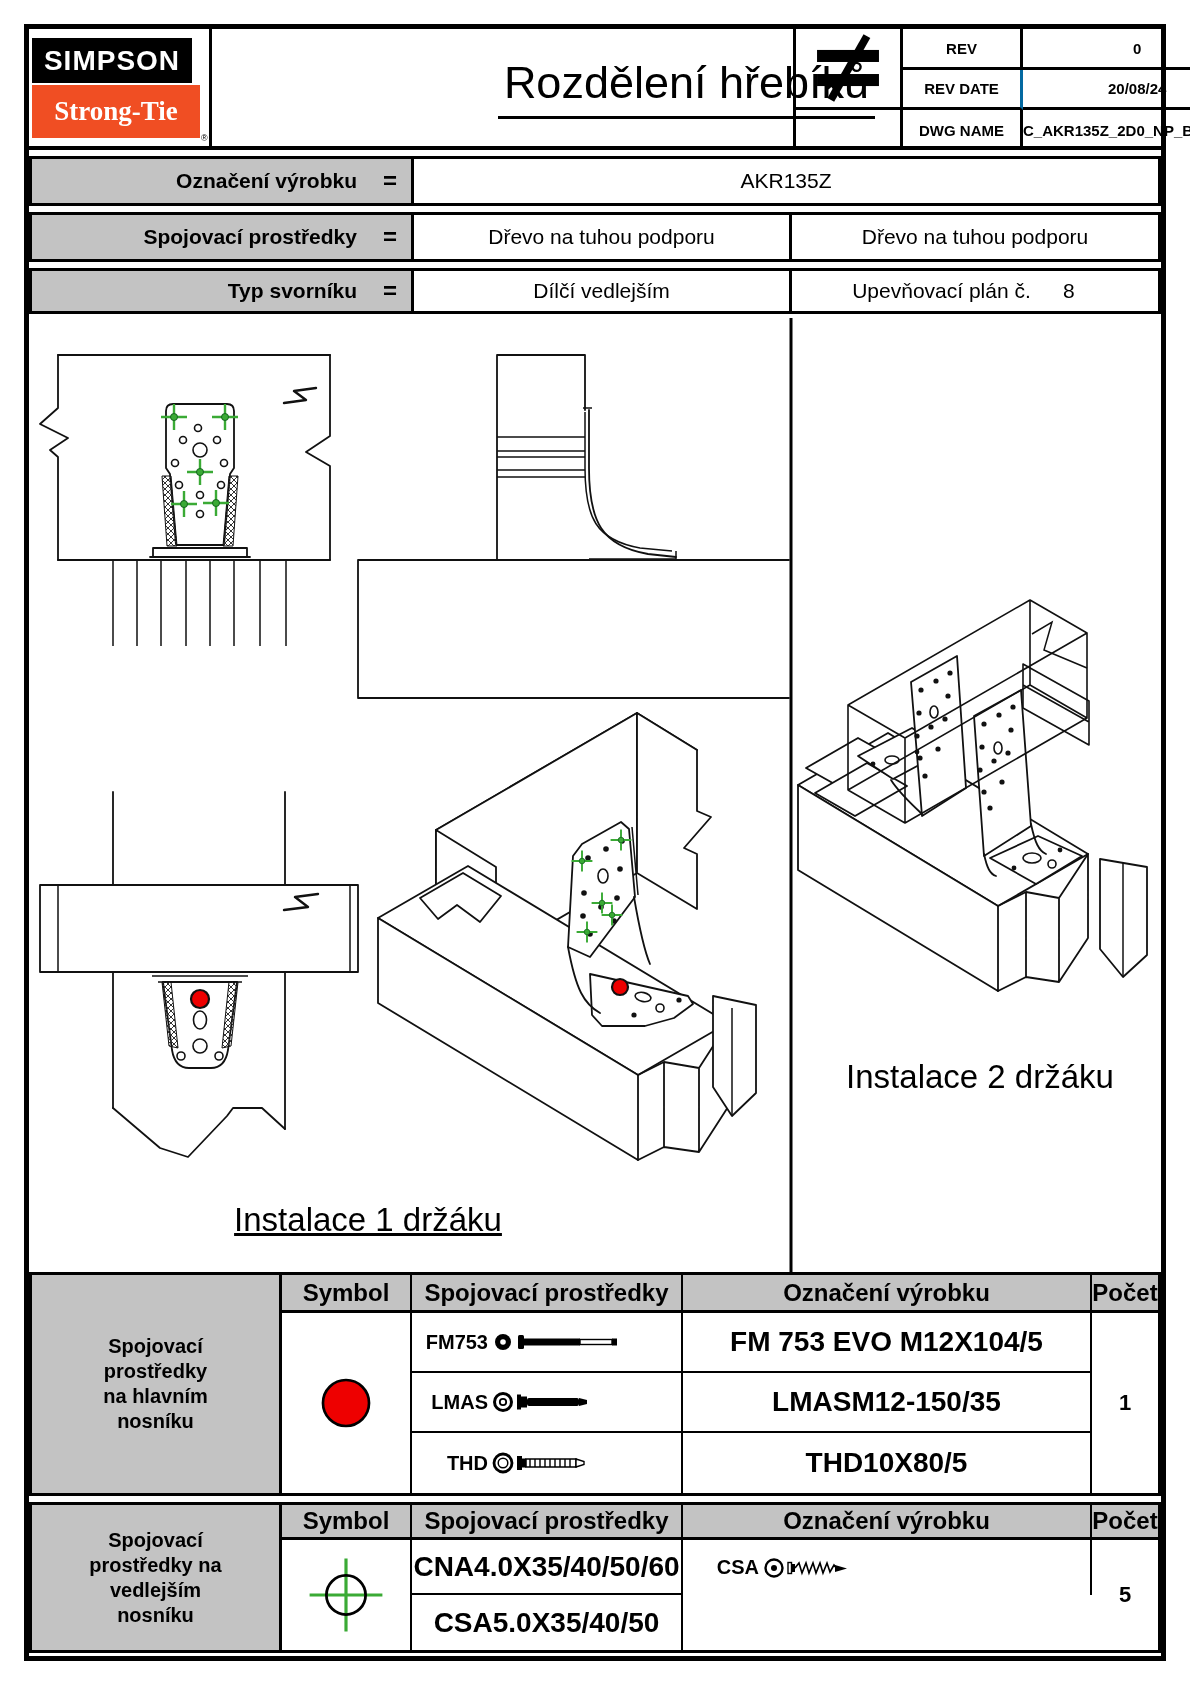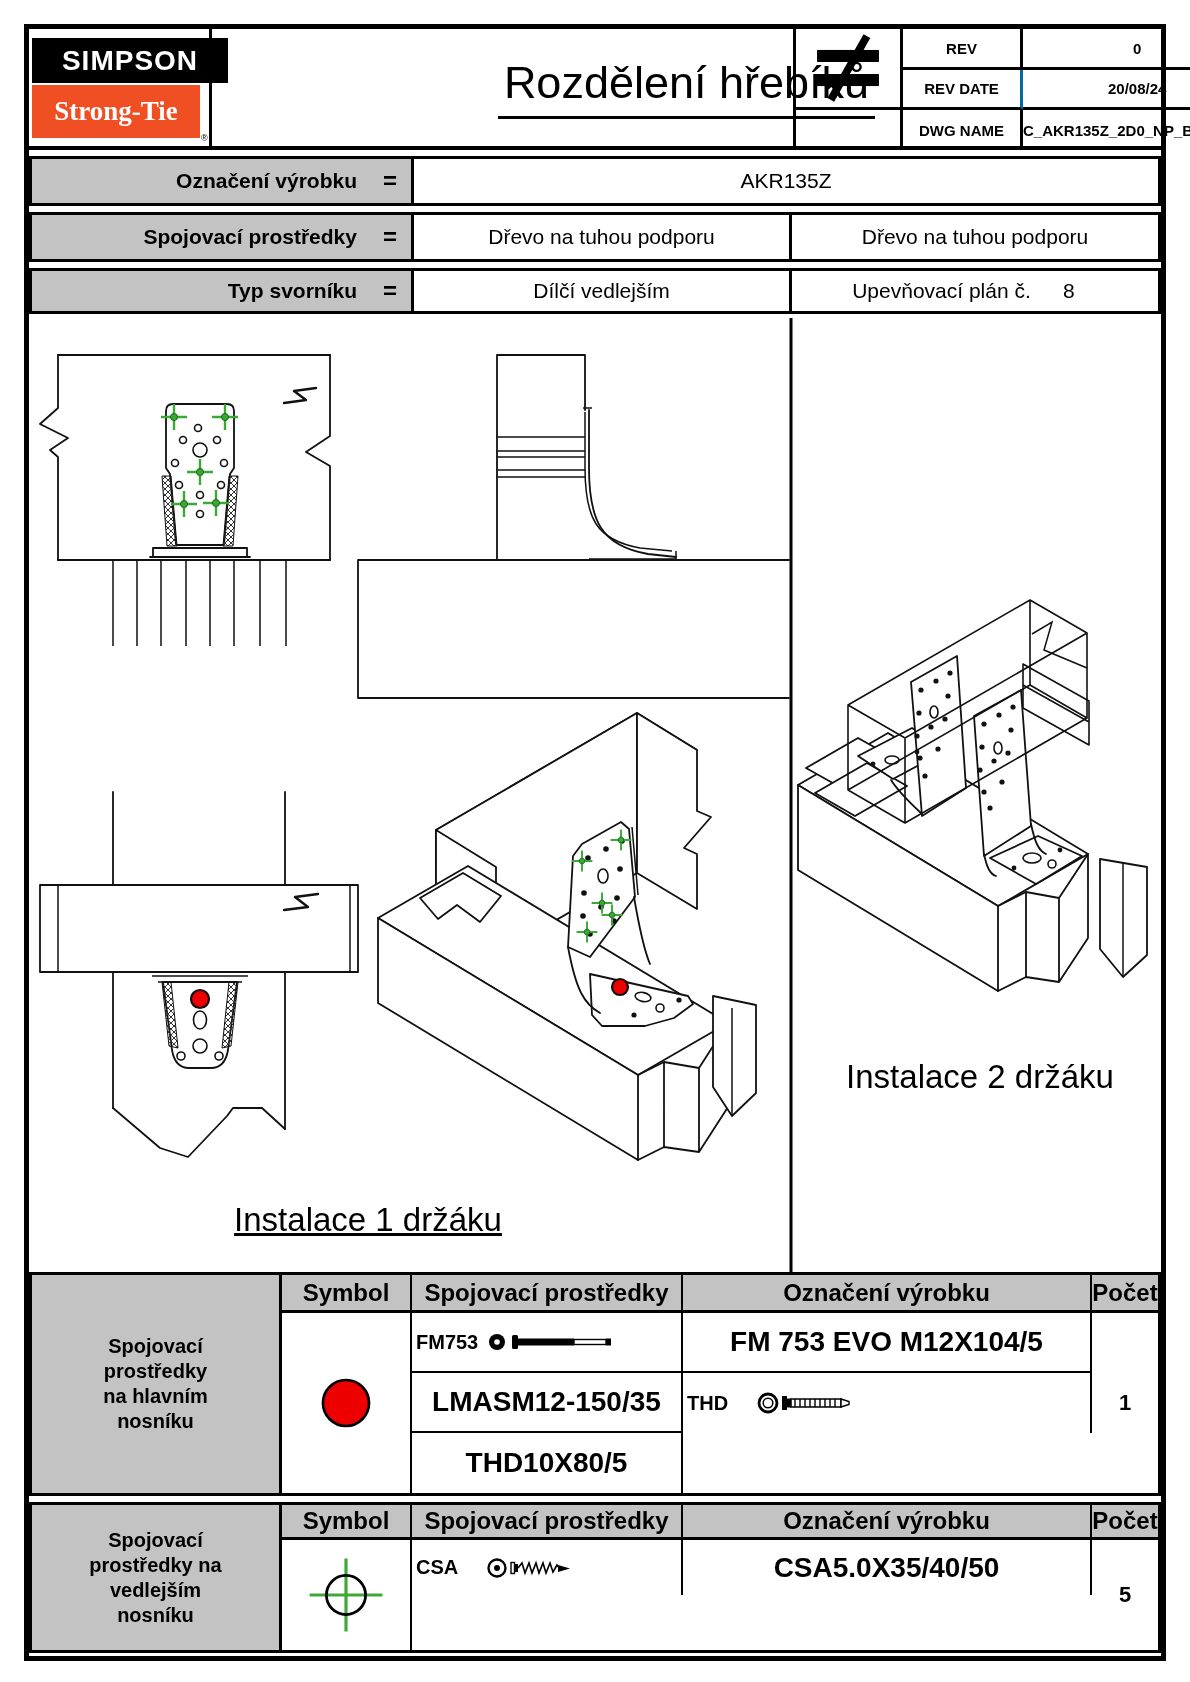--- a/index.html
+++ b/index.html
@@ -3,21 +3,21 @@
 <meta charset="utf-8">
 <style>
   :root{ --red:#ee0000; --green:#3aaa35; --gray:#c3c3c3; --orange:#f04e23; }
   *{margin:0;padding:0;box-sizing:border-box;}
   html,body{width:1190px;height:1682px;background:#fff;font-family:"Liberation Sans",sans-serif;color:#000;}
   .sheet{position:absolute;left:24px;top:24px;width:1142px;height:1637px;border:5px solid #000;background:#fff;}
 
   
   .hdr{position:absolute;left:0;top:0;width:1132px;height:121px;border-bottom:4px solid #000;display:flex;}
   .logo-cell{width:183px;border-right:3px solid #000;position:relative;}
-  .logo-black{position:absolute;left:3px;top:9px;width:196px;height:45px;background:#000;color:#fff;
+  .logo-black{position:absolute;left:3px;top:9px;width:160px;height:45px;background:#000;color:#fff;
     font-weight:bold;font-size:28px;letter-spacing:1px;display:flex;align-items:center;justify-content:center;}
   .logo-orange{position:absolute;left:3px;top:56px;width:168px;height:53px;background:var(--orange);color:#fff;
     font-family:"Liberation Serif",serif;font-weight:bold;font-size:27px;display:flex;align-items:center;justify-content:center;}
   .logo-reg{position:absolute;left:172px;top:104px;font-size:9px;}
   .title-cell{flex:1;display:flex;align-items:center;justify-content:center;}
   .title-cell span{font-size:45px;border-bottom:3px solid #000;padding:0 6px 7px 6px;}
   .rb{position:absolute;left:764px;top:0;width:368px;height:121px;border-left:3px solid #000;display:grid;
       grid-template-columns:107px 120px 1fr;grid-template-rows:41px 40px 1fr;}
   .rb>div{display:flex;align-items:center;justify-content:center;font-size:15px;font-weight:bold;}
   .neq{grid-area:1/1/3/2;border-right:3px solid #000;border-bottom:3px solid #000;}
@@ -57,21 +57,21 @@
           grid-template-columns:250px 130px 271px 409px 1fr;}
   .ft1{grid-template-rows:38px 1fr 1fr 1fr;}
   .ft2{grid-template-rows:35px 1fr 1fr;}
   .ftable>div{display:flex;align-items:center;justify-content:center;}
   .flabel{grid-row:1/-1;grid-column:1/2;background:var(--gray);border-right:3px solid #000;
           flex-direction:column;font-weight:bold;font-size:20px;line-height:1.25;}
   .fh{background:var(--gray);font-weight:bold;font-size:24px;border-bottom:3px solid #000;}
   .br2{border-right:2px solid #000;}
   .bb2{border-bottom:2px solid #000;}
   .fsym{grid-row:2/-1;grid-column:2/3;border-right:2px solid #000;}
-  .fcode{justify-content:flex-start !important;padding-left:4px;gap:4px;}
+  .fcode{justify-content:flex-start !important;padding-left:10px;gap:4px;text-align:right;}
   .fcode b{font-size:20px;width:66px;}
   .fprod{font-weight:bold;font-size:28px;}
   .fcount{grid-row:2/-1;grid-column:5/6;font-weight:bold;font-size:22px;}
 </style>
 </head>
 <body>
 
 <div class="sheet">
 
   <div class="hdr">
@@ -340,20 +340,31 @@
         <circle cx="11" cy="15" r="8" fill="#000"></circle>
           <circle cx="11" cy="15" r="2.8" fill="#fff"></circle>
         <rect x="26" y="8" width="6" height="14" rx="1.5" fill="#000"></rect>
         <rect x="32" y="11.5" width="56" height="7" fill="#000"></rect>
         <rect x="88" y="12.5" width="32" height="5" fill="#fff" stroke="#000" stroke-width="1.4"></rect>
         <rect x="120" y="11.5" width="5" height="7" fill="#000"></rect>
       </svg>
     </div>
     <div class="fprod br2 bb2">FM 753 EVO M12X104/5</div>
 
+    <div class="fcode br2 bb2">
+      <b>LMAS</b>
+      <svg width="150" height="30" viewBox="0 0 150 30">
+        <circle cx="11" cy="15" r="8.5" fill="none" stroke="#000" stroke-width="3"></circle>
+        <circle cx="11" cy="15" r="3.2" fill="none" stroke="#000" stroke-width="1.8"></circle>
+        <rect x="25" y="7.5" width="4" height="15" fill="#000"></rect>
+        <rect x="29" y="9.5" width="6" height="11" fill="#000"></rect>
+        <rect x="35" y="11" width="52" height="8" rx="2" fill="#000"></rect>
+        <polygon points="87,11 95,13 95,17 87,19" fill="#000"></polygon>
+      </svg>
+    </div>
     <div class="fprod br2 bb2">LMASM12-150/35</div>
 
     <div class="fcode br2">
       <b>THD</b>
       <svg width="150" height="30" viewBox="0 0 150 30">
         <circle cx="11" cy="15" r="9" fill="none" stroke="#000" stroke-width="2.8"></circle>
         <circle cx="11" cy="15" r="4.8" fill="none" stroke="#000" stroke-width="1.5"></circle>
         <rect x="25" y="8" width="5" height="14" fill="#000"></rect>
         <rect x="30" y="10.5" width="4" height="9" fill="#000"></rect>
         <rect x="34" y="11" width="50" height="8" fill="#fff" stroke="#000" stroke-width="1.5"></rect>
@@ -378,20 +389,21 @@
     <div class="fh br2">Označení výrobku</div>
     <div class="fh">Počet</div>
 
     <div class="fsym">
       <svg width="84" height="84" viewBox="0 0 90 90">
         <path d="M6,45 H84 M45,6 V84" stroke="var(--green)" stroke-width="3.4"></path>
         <circle cx="45" cy="45" r="21" fill="none" stroke="#000" stroke-width="3"></circle>
       </svg>
     </div>
 
+    <div class="fprod br2 bb2">CNA4.0X35/40/50/60</div>
 
     <div class="fcode br2">
       <b>CSA</b>
       <svg width="150" height="30" viewBox="0 0 150 30">
         <circle cx="11" cy="15" r="8.5" fill="none" stroke="#000" stroke-width="2.4"></circle>
         <circle cx="11" cy="15" r="3" fill="#000"></circle>
         <rect x="25" y="9.5" width="3.5" height="11" fill="#fff" stroke="#000" stroke-width="1.4"></rect>
         <rect x="28.5" y="11" width="3.5" height="8" fill="#000"></rect>
         <path d="M32,15 L36,10 L39,20 L43,10 L46,20 L50,10 L53,20 L57,10 L60,20 L64,10 L67,19 L71,12 L74,16" stroke="#000" stroke-width="1.6" fill="none"></path>
         <polygon points="72,12 84,15.5 72,19" fill="#000"></polygon>

